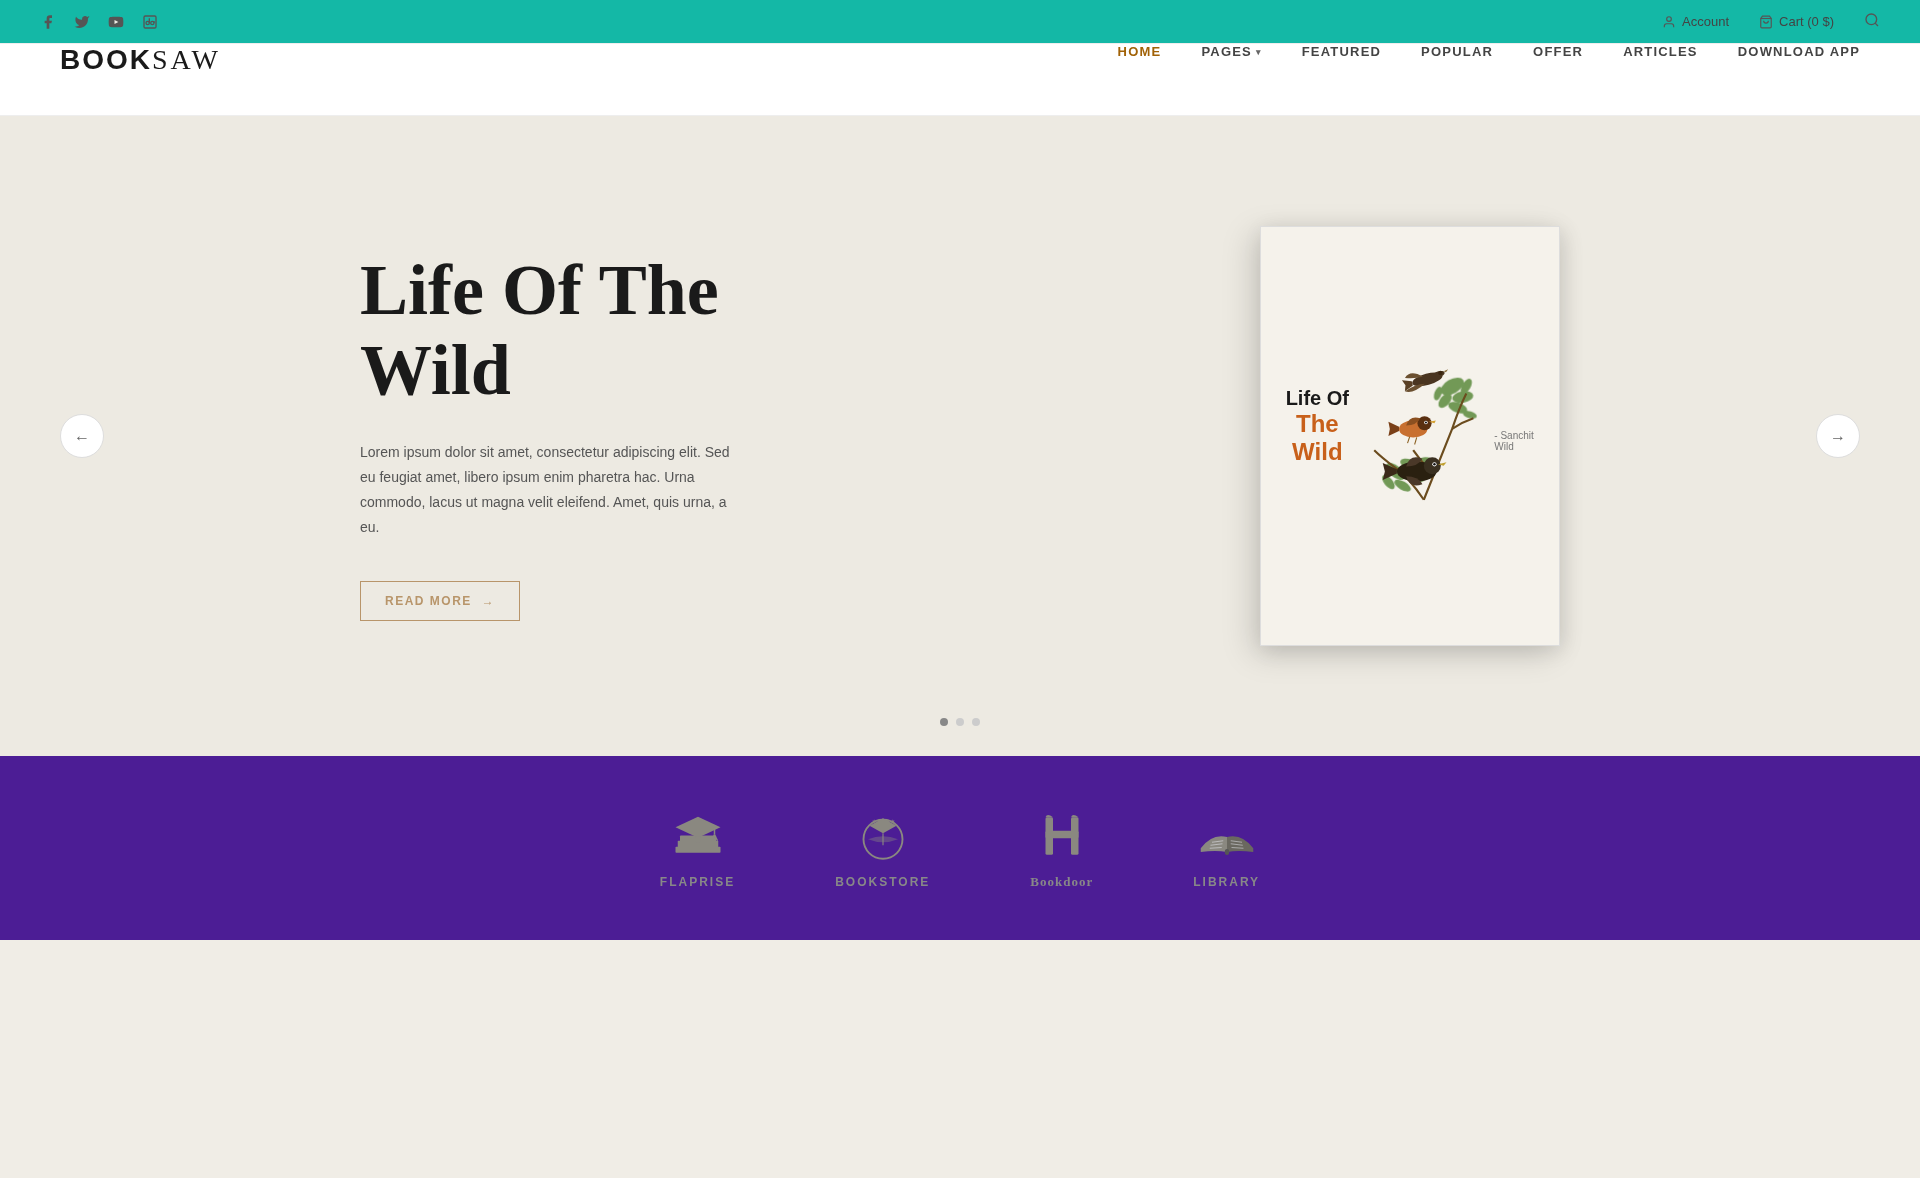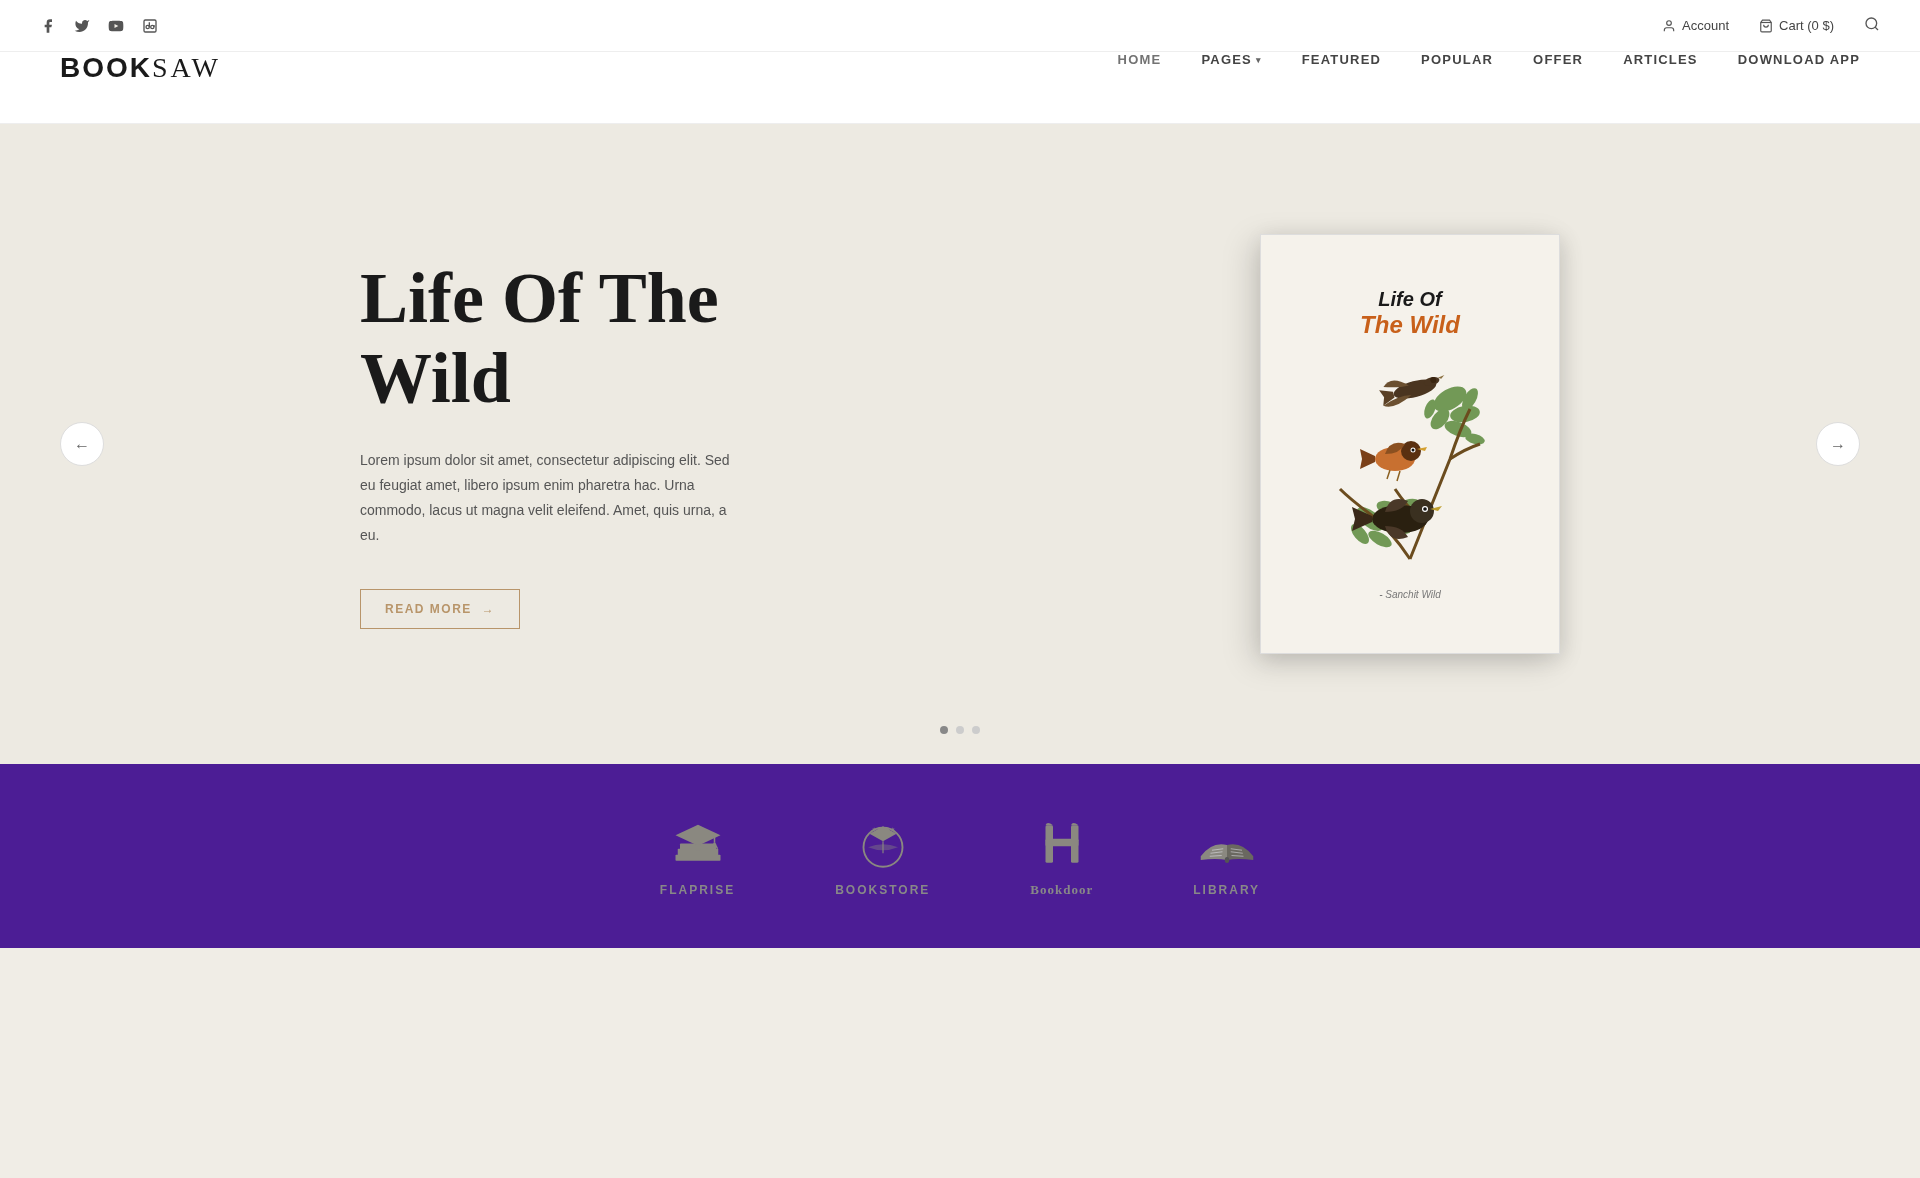--- a/index.html
+++ b/index.html
@@ -6,22 +6,22 @@
     body {
       font-family: Georgia, 'Times New Roman', serif;
       background: #f0ede6;
       color: #333;
       width: 1920px;
       min-height: 1178px;
     }
 
     
     .top-bar {
-      background: #ffffff;
-      height: 52px;
+      background: #14b8a6;
+      height: 44px;
       display: flex;
       justify-content: space-between;
       padding: 0 40px;
       border-bottom: 1px solid #eee;
     }
     .top-bar-social {
       display: flex;
       gap: 18px;
       align-items: center;
     }
@@ -84,21 +84,21 @@
       font-family: Arial, sans-serif;
       font-size: 13px;
       font-weight: 600;
       letter-spacing: 1.2px;
       text-transform: uppercase;
       color: #444;
       cursor: pointer;
       text-decoration: none;
     }
     .nav-link.active {
-      color: #737373;
+      color: #a16207;
     }
     .nav-link.has-dropdown {
       display: flex;
       align-items: center;
       gap: 4px;
     }
     .dropdown-arrow {
       font-size: 9px;
       color: #666;
     }
@@ -158,27 +158,26 @@
     .hero-book {
       flex: 0 0 auto;
       position: relative;
     }
     .book-cover {
       width: 300px;
       height: 420px;
       background: #f5f2eb;
       border: 1px solid #ddd;
       display: flex;
-      flex-direction: column;
+      flex-direction: row;
       align-items: center;
       justify-content: center;
       position: relative;
       box-shadow: -8px 8px 30px rgba(0,0,0,0.15), 4px 4px 20px rgba(0,0,0,0.1);
       padding: 30px 21px;
-      font-style: italic;
     }
     .book-title-cover {
       text-align: center;
       margin-bottom: 20px;
     }
     .book-title-cover .line1 {
       font-family: Arial Black, sans-serif;
       font-size: 20px;
       font-weight: 900;
       color: #1a1a1a;

